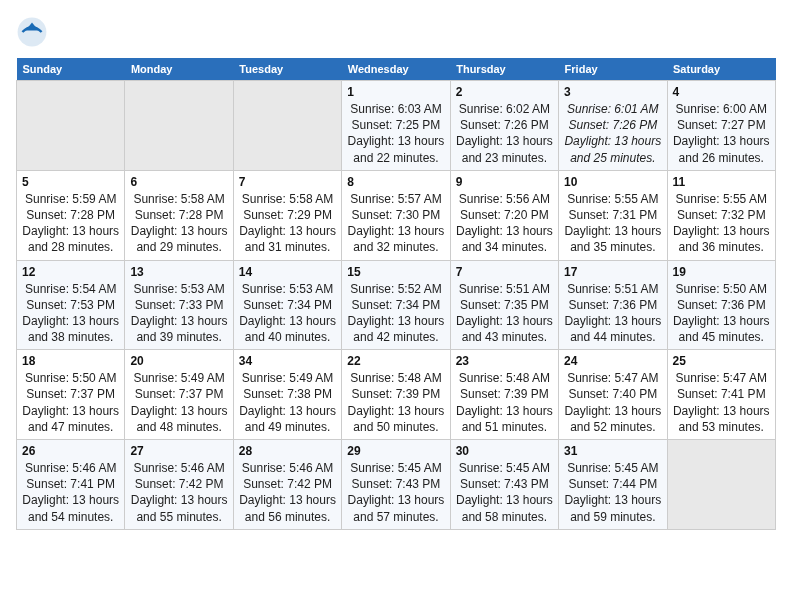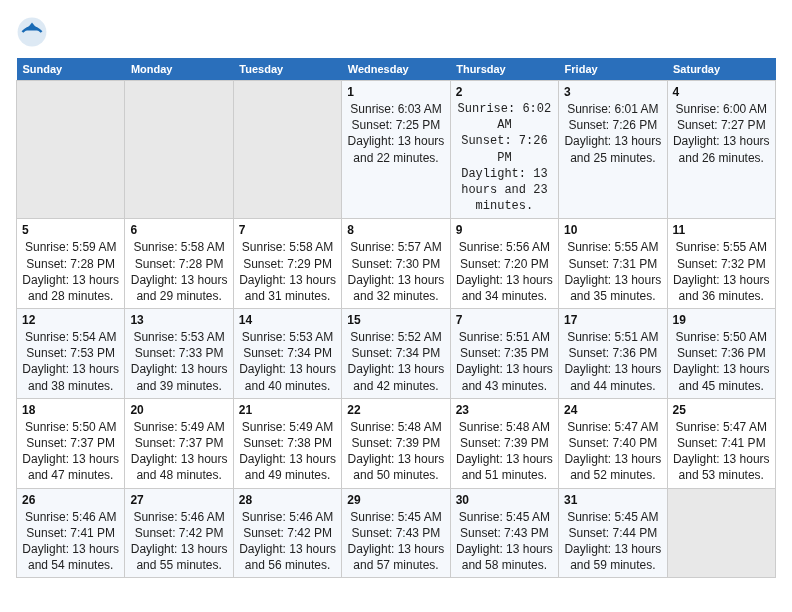--- a/index.html
+++ b/index.html
@@ -130,27 +130,27 @@
         <td class="empty-cell"></td>
         <td class="empty-cell"></td>
         <td>
           <span class="day-number">1</span>
           <div class="day-info" style="white-space: pre-line;">Sunrise: 6:03 AM
 Sunset: 7:25 PM
 Daylight: 13 hours and 22 minutes.</div>
         </td>
         <td>
           <span class="day-number">2</span>
-          <div class="day-info" style="white-space: pre-line; font-family: Liberation Mono, monospace;">Sunrise: 6:02 AM
+          <div class="day-info" style="white-space: pre-line;">Sunrise: 6:02 AM
 Sunset: 7:26 PM
 Daylight: 13 hours and 23 minutes.</div>
         </td>
         <td>
           <span class="day-number">3</span>
-          <div class="day-info" style="white-space: pre-line;">Sunrise: 6:01 AM
+          <div class="day-info" style="white-space: pre-line; font-style: italic;">Sunrise: 6:01 AM
 Sunset: 7:26 PM
 Daylight: 13 hours and 25 minutes.</div>
         </td>
         <td>
           <span class="day-number">4</span>
           <div class="day-info" style="white-space: pre-line;">Sunrise: 6:00 AM
 Sunset: 7:27 PM
 Daylight: 13 hours and 26 minutes.</div>
         </td>
       </tr>
@@ -249,21 +249,21 @@
 Sunset: 7:37 PM
 Daylight: 13 hours and 47 minutes.</div>
         </td>
         <td>
           <span class="day-number">20</span>
           <div class="day-info" style="white-space: pre-line;">Sunrise: 5:49 AM
 Sunset: 7:37 PM
 Daylight: 13 hours and 48 minutes.</div>
         </td>
         <td>
-          <span class="day-number">21</span>
+          <span class="day-number">34</span>
           <div class="day-info" style="white-space: pre-line;">Sunrise: 5:49 AM
 Sunset: 7:38 PM
 Daylight: 13 hours and 49 minutes.</div>
         </td>
         <td>
           <span class="day-number">22</span>
           <div class="day-info" style="white-space: pre-line;">Sunrise: 5:48 AM
 Sunset: 7:39 PM
 Daylight: 13 hours and 50 minutes.</div>
         </td>

